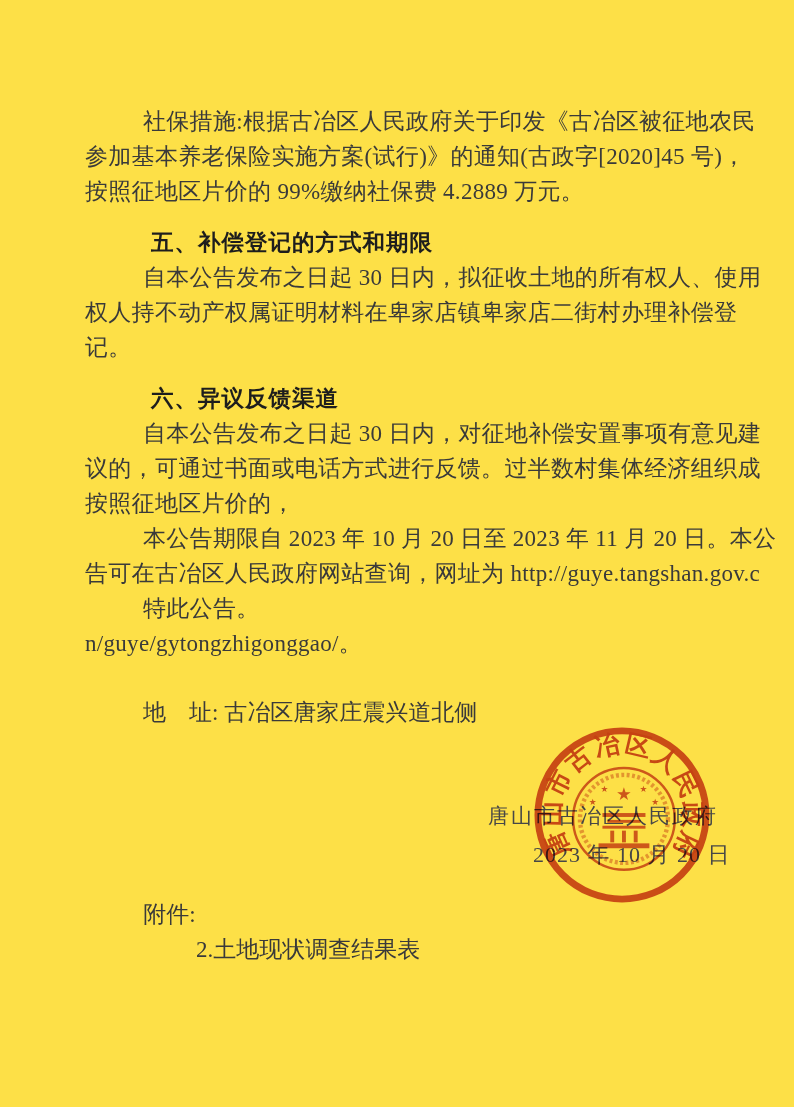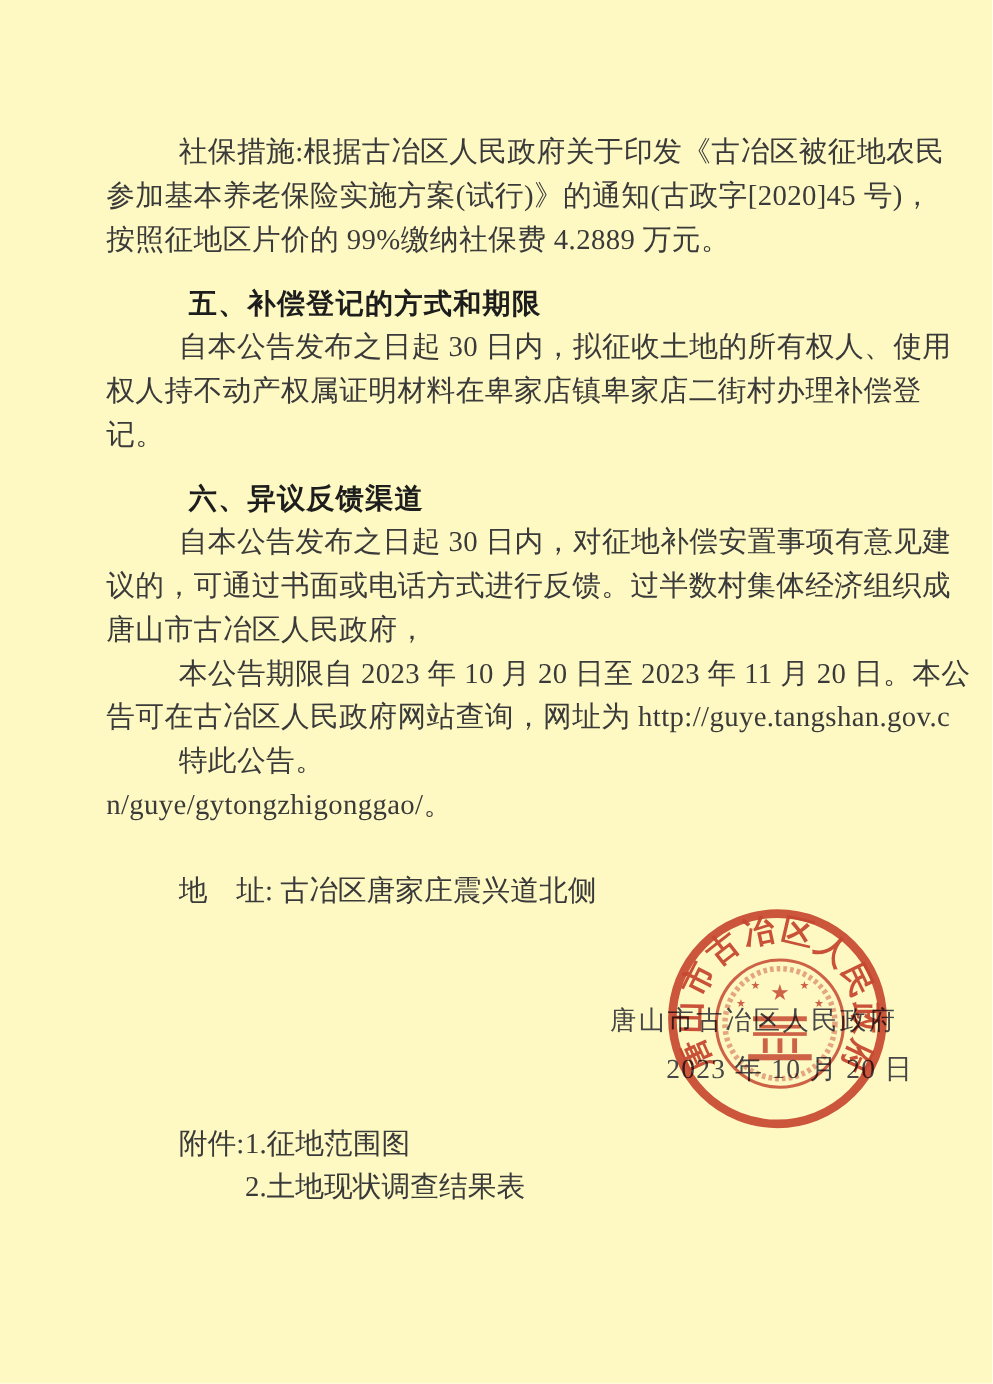--- a/index.html
+++ b/index.html
@@ -1,19 +1,19 @@
 <!DOCTYPE html>
 <html><head>
 <meta charset="utf-8">
 <style>
   html,body{margin:0;padding:0;background:#ffffff;}
   .page{
     position:relative;
     width:794px;height:1107px;
-    background:#fef9c3;
+    background:#fde047;
     overflow:hidden;
     font-family:"Liberation Serif","DejaVu Serif",serif;
   }
   
   .doc-lines{
     position:absolute;left:85px;top:104px;width:668px;
     font-size:23px;line-height:35px;color:#3a3a3a;
     letter-spacing:0.3px;white-space:nowrap;
   }
   .line{height:35px;}
@@ -41,41 +41,41 @@
   
   .seal{
     position:absolute;left:534px;top:727px;width:176px;height:176px;
     z-index:2;mix-blend-mode:multiply;opacity:0.92;
   }
   
   .attachments{
     position:absolute;left:143px;top:897px;
     font-size:23px;line-height:35px;color:#3a3a3a;white-space:nowrap;
   }
-  .att-row{display:flex;}
+  .att-row{display:flex;text-align:center;}
   .att-label{display:inline-block;width:53px;}
   .att-spacer{display:inline-block;width:53px;}
 </style>
 </head>
 <body>
 
 <div class="page">
 
   <div class="doc-lines">
     <div class="line l-indent">社保措施:根据古冶区人民政府关于印发《古冶区被征地农民</div>
     <div class="line">参加基本养老保险实施方案(试行)》的通知(古政字[2020]45 号)，</div>
     <div class="line">按照征地区片价的 99%缴纳社保费 4.2889 万元。</div>
     <div class="line l-head">五、补偿登记的方式和期限</div>
     <div class="line l-indent">自本公告发布之日起 30 日内，拟征收土地的所有权人、使用</div>
     <div class="line">权人持不动产权属证明材料在卑家店镇卑家店二街村办理补偿登</div>
     <div class="line">记。</div>
     <div class="line l-head">六、异议反馈渠道</div>
     <div class="line l-indent">自本公告发布之日起 30 日内，对征地补偿安置事项有意见建</div>
     <div class="line">议的，可通过书面或电话方式进行反馈。过半数村集体经济组织成</div>
-    <div class="line">唐山市古冶区人民政府，</div>
+    <div class="line">按照征地区片价的，</div>
     <div class="line l-indent">本公告期限自 2023 年 10 月 20 日至 2023 年 11 月 20 日。本公</div>
     <div class="line">告可在古冶区人民政府网站查询，网址为 http://guye.tangshan.gov.c</div>
     <div class="line l-indent">特此公告。</div>
     <div class="line">n/guye/gytongzhigonggao/。</div>
   </div>
 
   <div class="contact">
     <div>
       <span>地　址:</span>
       <span>古冶区唐家庄震兴道北侧</span>
@@ -112,21 +112,20 @@
         <rect x="90" y="106" width="4" height="12" stroke="none"></rect>
         <rect x="102" y="106" width="4" height="12" stroke="none"></rect>
         <rect x="66" y="119" width="52" height="5" stroke="none"></rect>
       </g>
     </svg>
   </div>
 
   <div class="attachments">
     <div class="att-row">
       <span class="att-label">附件:</span>
-      <span>1.征地范围图</span>
     </div>
     <div class="att-row">
       <span class="att-spacer"></span>
       <span>2.土地现状调查结果表</span>
     </div>
   </div>
 
 </div>
 
 </body></html>

